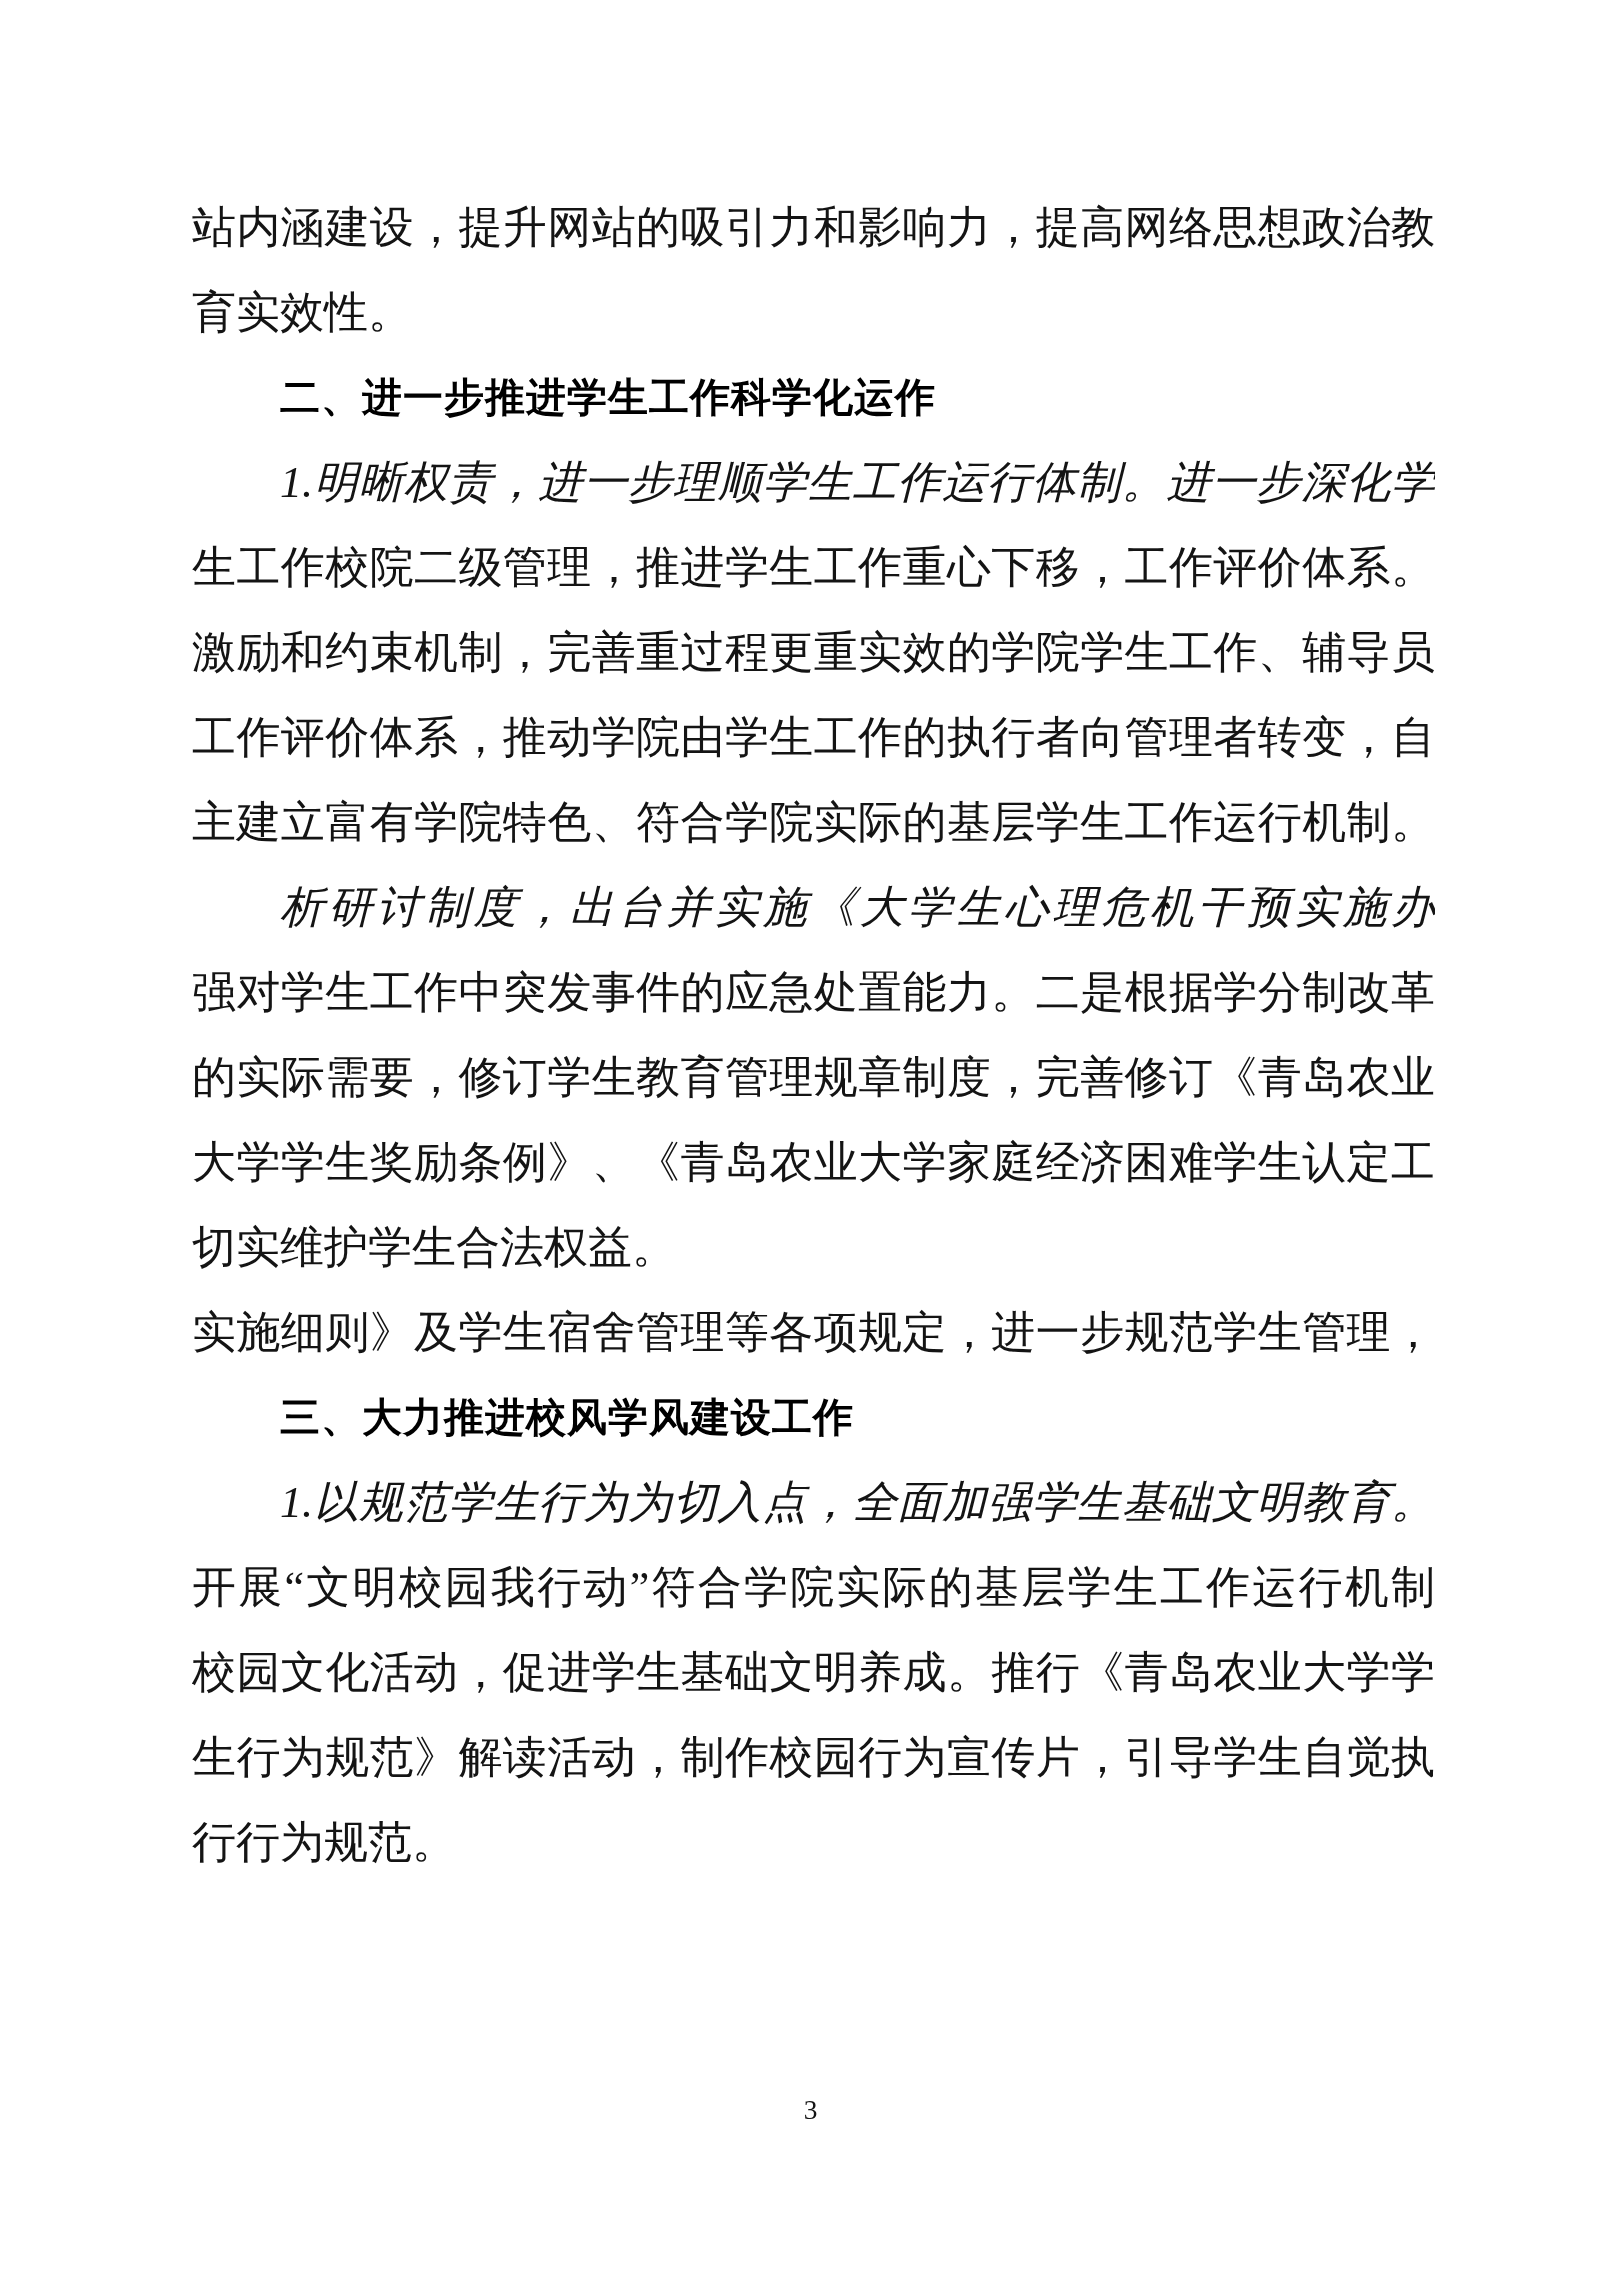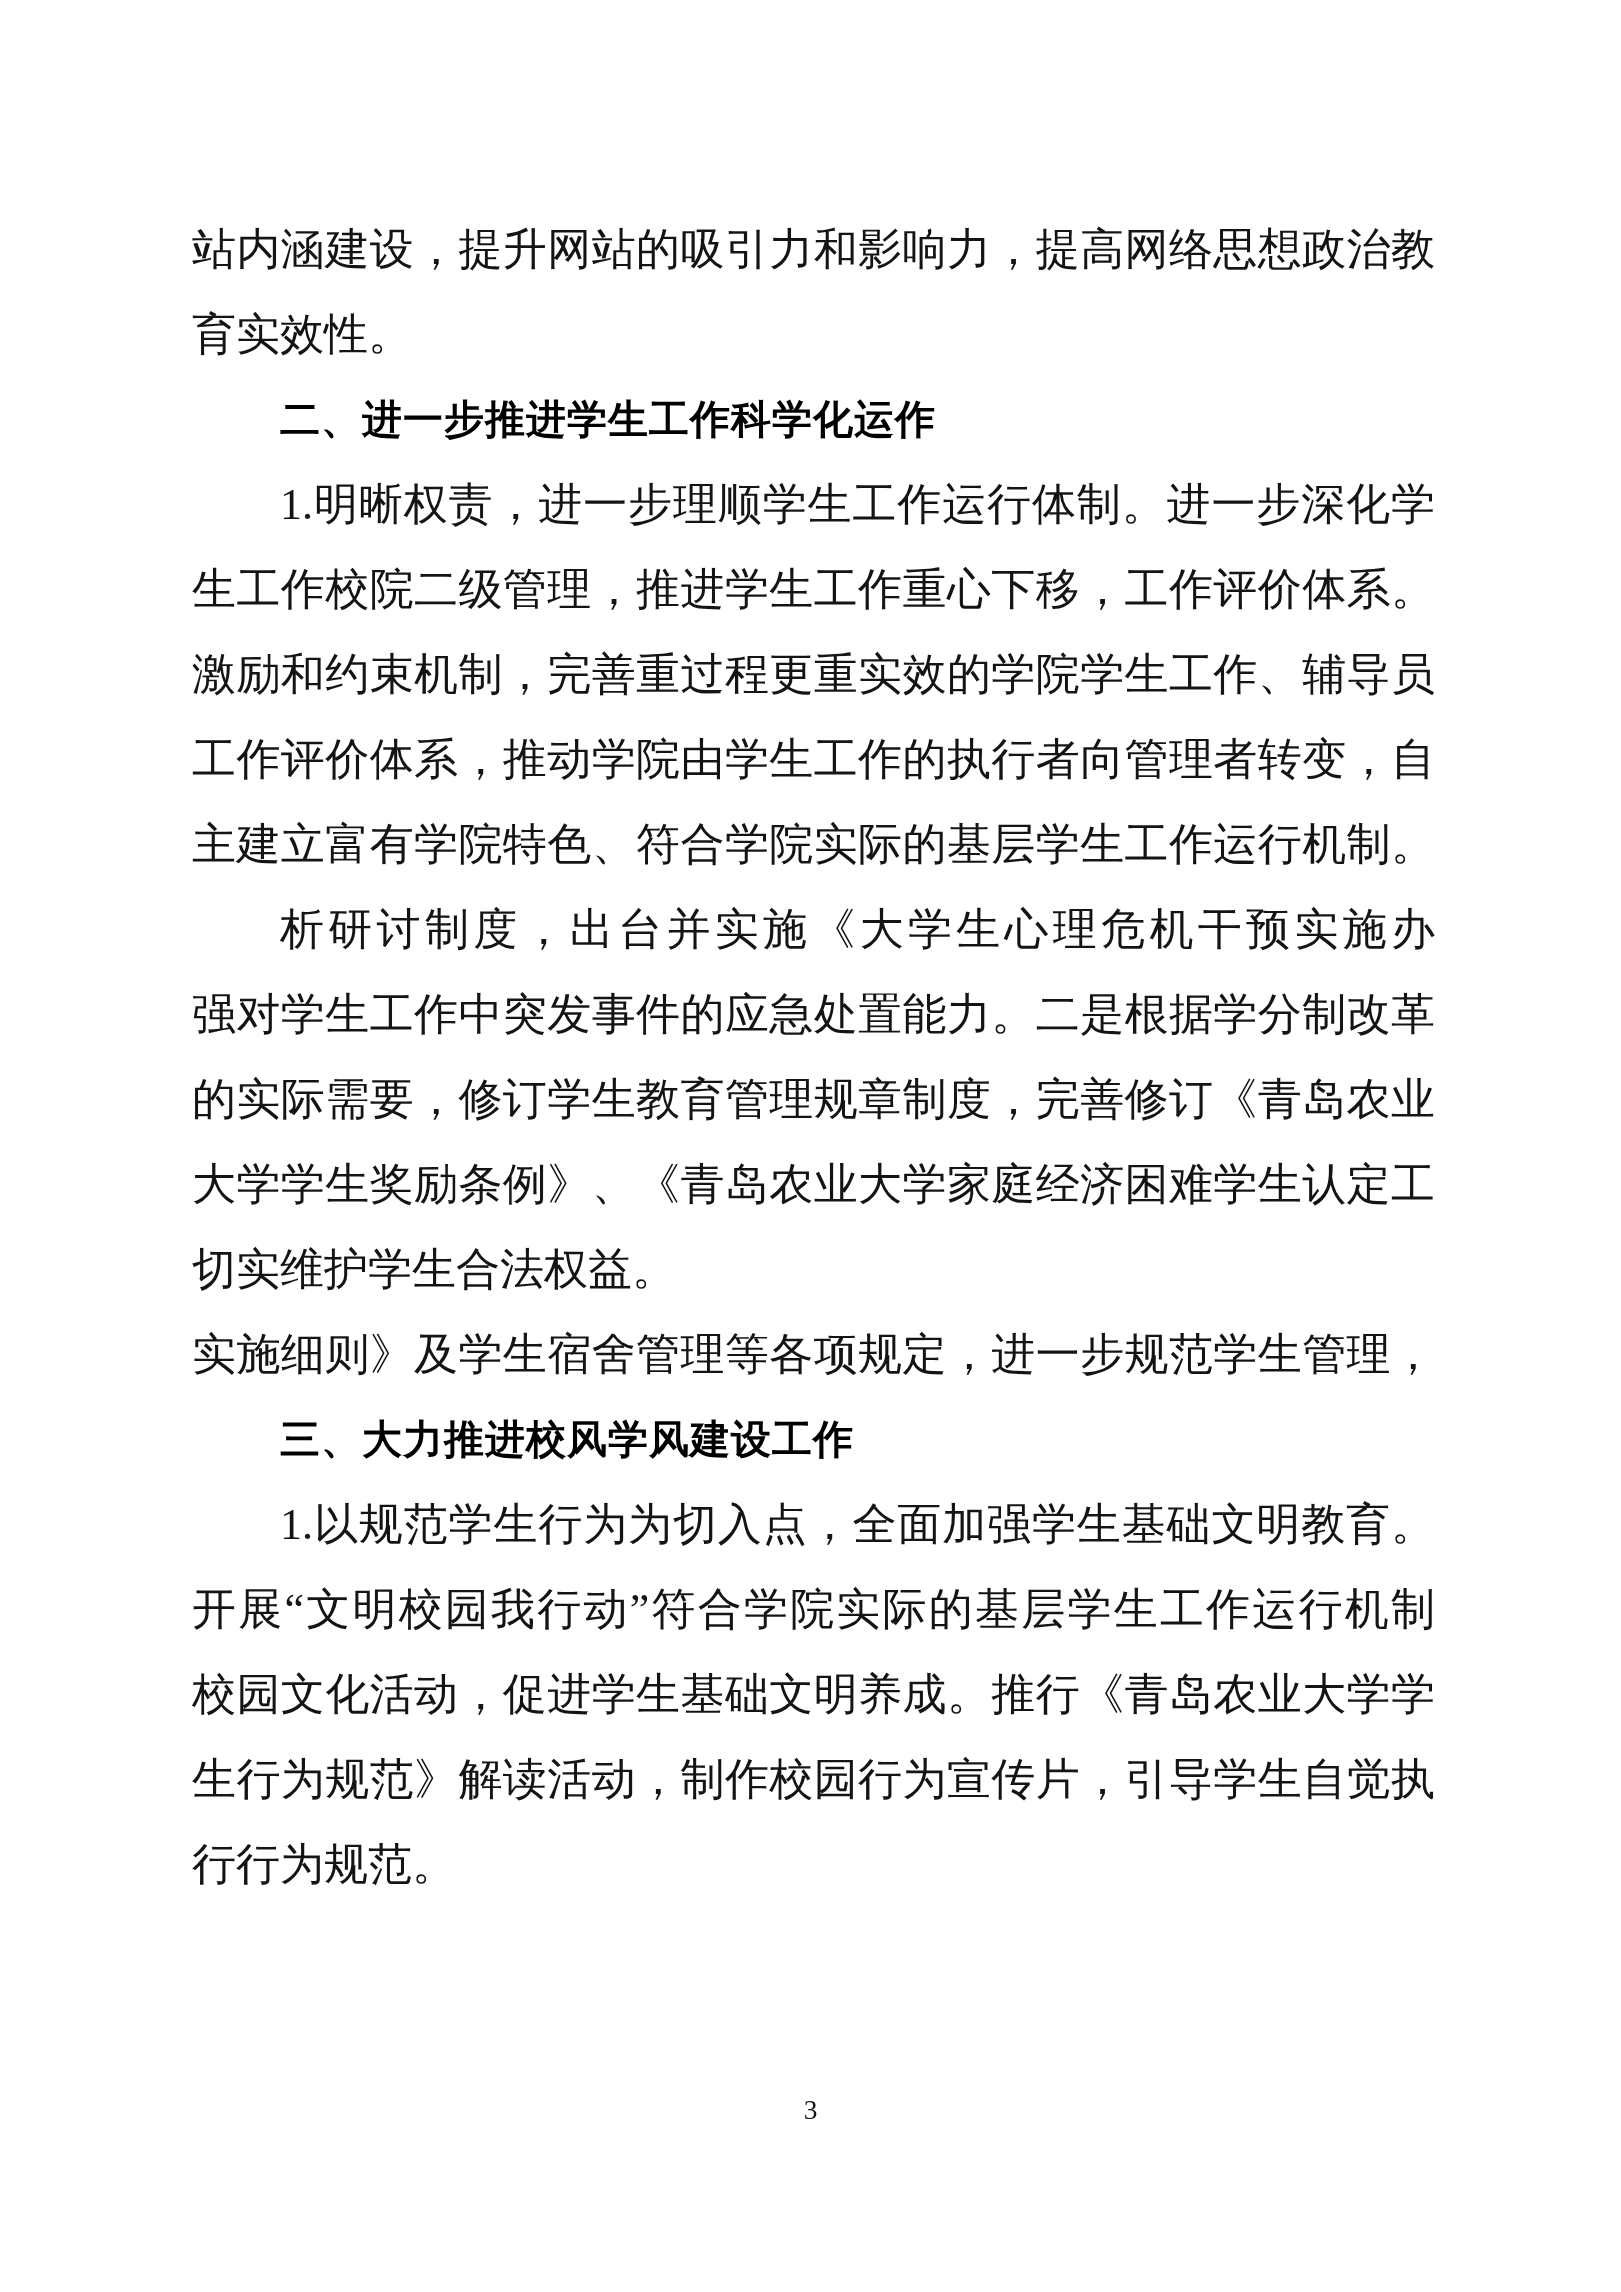--- a/index.html
+++ b/index.html
@@ -12,41 +12,42 @@
     width: 1621px;
     height: 2293px;
     background: #ffffff;
     overflow: hidden;
     font-family: "Liberation Serif", "DejaVu Serif", serif;
     color: #141414;
   }
   .content {
     position: absolute;
     left: 192px;
-    top: 207px;
+    top: 185px;
     width: 1243px;
   }
   .para { margin: 0; padding: 0; }
   .line {
     font-size: 44px;
     line-height: 85px;
     height: 85px;
     text-align: justify;
     text-align-last: justify;
     text-justify: inter-character;
     word-break: break-all;
     white-space: normal;
     overflow: hidden;
   }
   .line.short {
     text-align: center;
     text-align-last: left;
   }
   .para.indented .line:first-child {
     text-indent: 88px;
+    font-style: italic;
   }
   .heading {
     font-family: "Liberation Sans", "DejaVu Sans", sans-serif;
     font-weight: bold;
     font-size: 40px;
     line-height: 85px;
     height: 85px;
     padding-left: 88px;
     letter-spacing: 1px;
     text-align: left;

